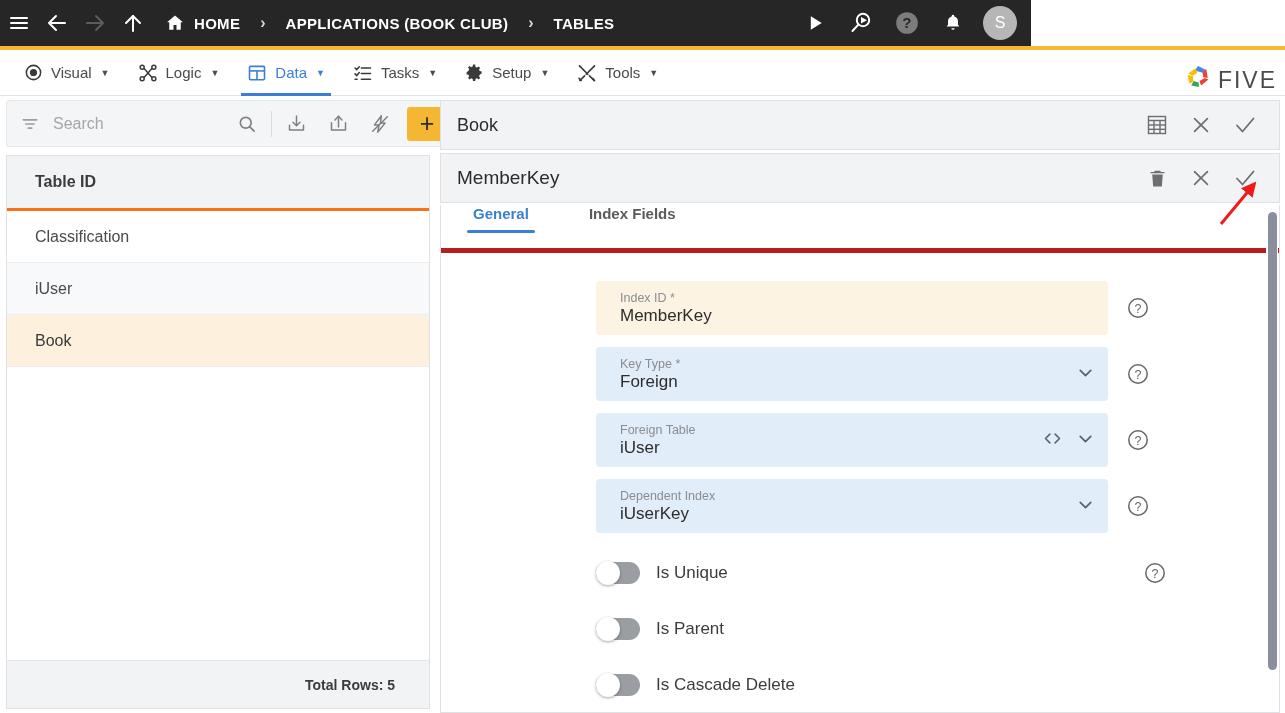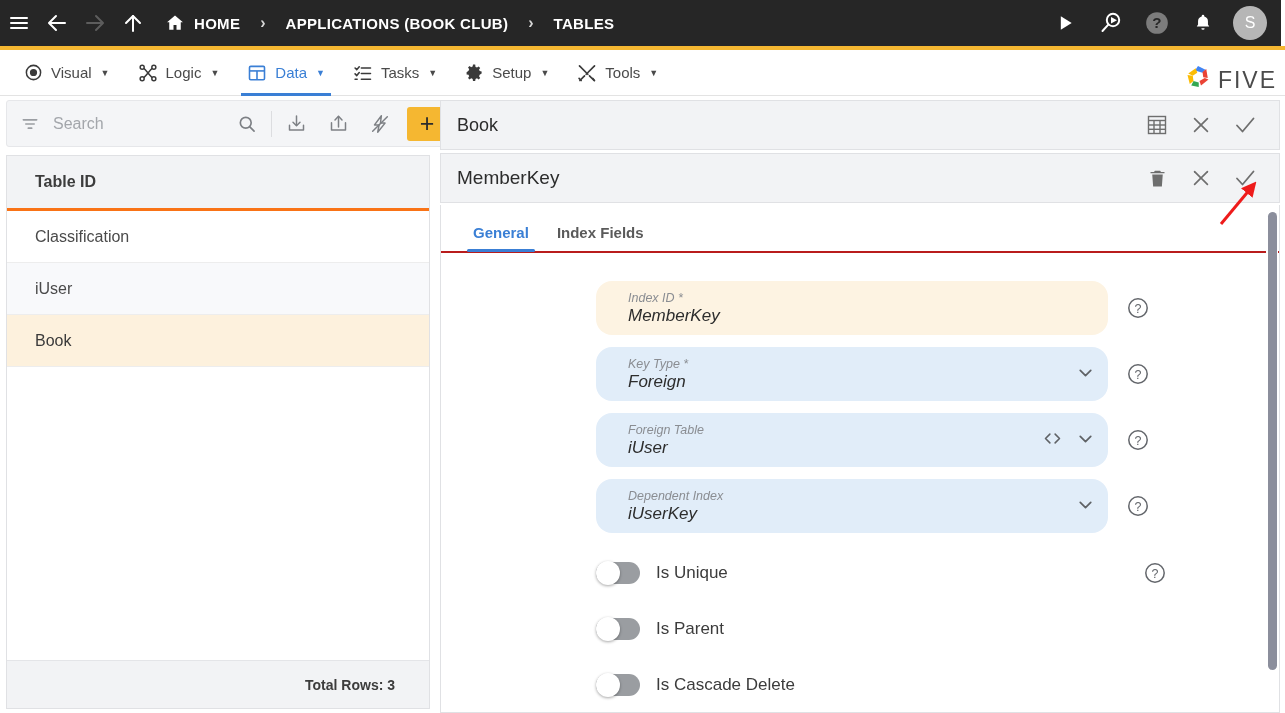--- a/index.html
+++ b/index.html
@@ -5,21 +5,21 @@
   * { box-sizing: border-box; margin: 0; padding: 0; }
   html, body {
     width: 1285px; height: 713px;
     font-family: "Liberation Sans", sans-serif;
     background: #ffffff;
     overflow: hidden;
   }
 
   
   .topbar {
-    position: absolute; left: 0; top: 0; width: 1281px; height: 46px;
+    position: absolute; left: 0; top: 0; width: 1031px; height: 46px;
     background: #262626;
     display: flex; align-items: center;
   }
   .topbar-accent {
     position: absolute; left: 0; top: 46px; width: 1285px; height: 4px;
     background: #f5b731;
   }
   .tb-icon {
     width: 38px; height: 46px;
     display: flex; align-items: center; justify-content: center;
@@ -162,44 +162,43 @@
   }
   .panel-header.secondary { margin-top: 3px; }
   .panel-header.secondary .panel-title { font-size: 19px; }
 
   .detail-body {
     position: absolute; left: 0; top: 105px; width: 840px; height: 508px;
     background: #ffffff; border: 1px solid #e0e1e4; border-top: none;
     overflow: hidden;
   }
   .tabs {
-    height: 48px; display: flex; align-items: flex-end;
-    border-bottom: 2px solid #b91c1c; padding-left: 18px;
+    height: 48px; display: flex; align-items: flex-start;
+    border-bottom: 5px solid #b91c1c; padding-left: 18px; gap: 32px;
   }
   .tab {
     padding: 0 14px 10px 14px; font-size: 15px; font-weight: bold;
     color: #5a5a5a; position: relative;
   }
   .tab.active { color: #3a7fd5; }
   .tab.active::after {
     content: ""; position: absolute; left: 8px; right: 8px; bottom: -1px;
     height: 3px; background: #3a7fd5; border-radius: 2px;
   }
 
   .form { padding-top: 28px; }
   .form-row {
     display: flex; align-items: center;
     margin-bottom: 12px;
   }
   .field {
     margin-left: 155px; width: 512px; height: 54px;
-    border-radius: 16px; position: relative;
+    border-radius: 4px; position: relative;
     display: flex; flex-direction: column; justify-content: center;
-    padding: 0 32px;
-    font-style: italic;
+    padding: 0 24px;
   }
   .field.cream { background: #fdf3e2; }
   .field.blue   { background: #e1edf9; }
   .field-label { font-size: 12.5px; color: #8a8d92; margin-bottom: 2px; }
   .field-label .req { color: #8a8d92; }
   .field-value { font-size: 17px; color: #2d2d2d; line-height: 1.1; }
   .field-icons {
     position: absolute; right: 12px; top: 0; height: 100%;
     display: flex; align-items: center; gap: 12px; color: #5f6266;
   }
@@ -459,21 +458,21 @@
         <div class="grid-row">
           <span>Classification</span>
         </div>
         <div class="grid-row alt">
           <span>iUser</span>
         </div>
         <div class="grid-row selected">
           <span>Book</span>
         </div>
       </div>
-      <div class="grid-foot">Total Rows: 3</div>
+      <div class="grid-foot">Total Rows: 5</div>
     </div>
   </div>
 
   <div class="right-panel">
 
     <div class="panel-header">
       <span class="panel-title">Book</span>
       <span class="ph-ico">
         <svg width="24" height="24" viewBox="0 0 24 24" fill="none" stroke="currentColor" stroke-width="1.4">
             <rect x="3.5" y="3.5" width="17" height="17"></rect>

